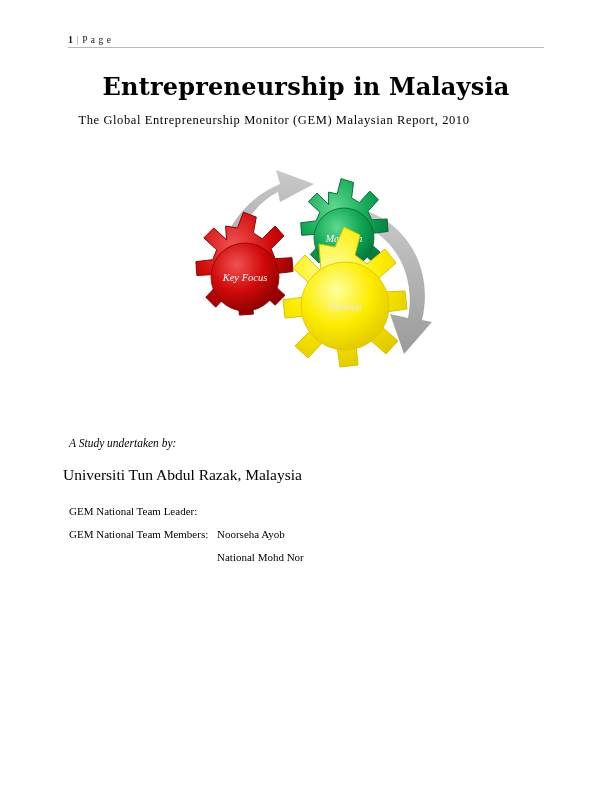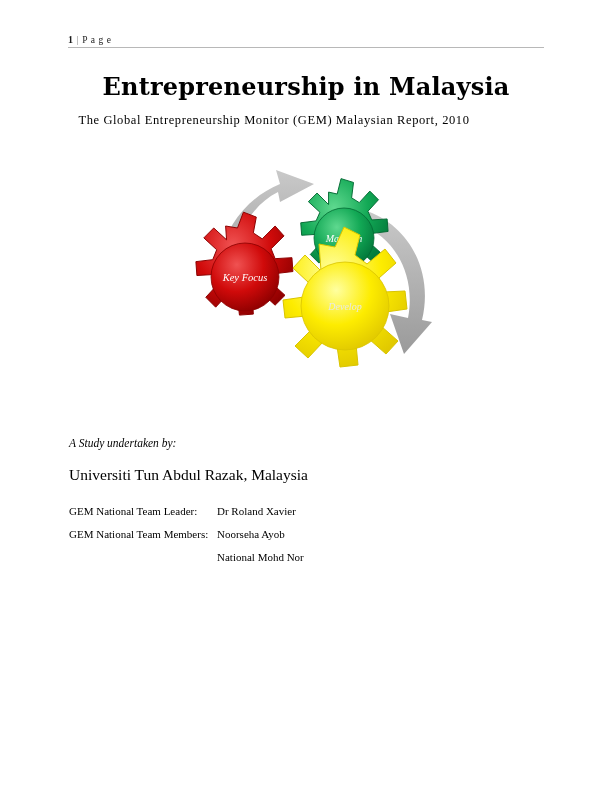--- a/index.html
+++ b/index.html
@@ -95,21 +95,21 @@
     position: absolute;
     left: 69px;
     top: 437px;
     font-family: "Liberation Serif", serif;
     font-style: italic;
     font-size: 11.5px;
     color: #000000;
   }
   .org {
     position: absolute;
-    left: 69px;
+    left: 63px;
     top: 466px;
     font-family: "Liberation Serif", serif;
     font-size: 15.5px;
     color: #000000;
   }
 
   .credits {
     position: absolute;
     left: 69px;
     top: 494px;
@@ -196,21 +196,20 @@
       </g>
     </svg>
   </div>
 
   <div class="byline">A Study undertaken by:</div>
   <div class="org">Universiti Tun Abdul Razak, Malaysia</div>
 
   <div class="credits">
     <div class="credit-row">
       <div class="credit-label">GEM National Team Leader:</div>
-      <div class="credit-value">Dr Roland Xavier</div>
     </div>
     <div class="credit-row">
       <div class="credit-label">GEM National Team Members:</div>
       <div class="credit-value">Noorseha Ayob</div>
     </div>
     <div class="credit-row">
       <div class="credit-label"></div>
       <div class="credit-value">National Mohd Nor</div>
     </div>
   </div>

